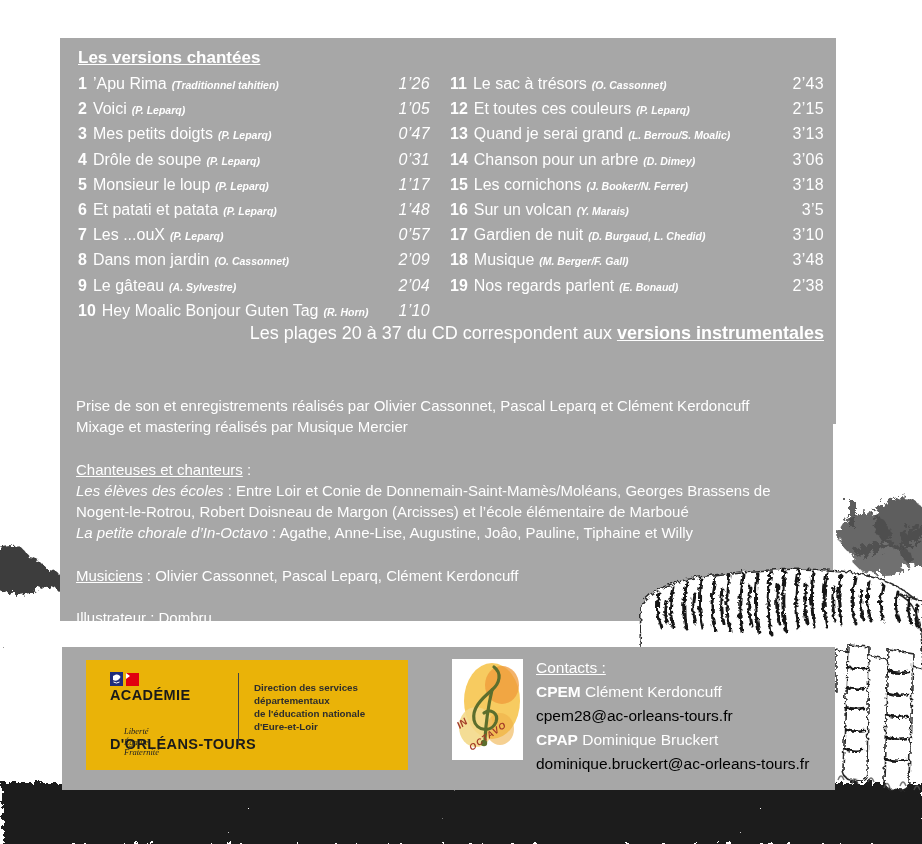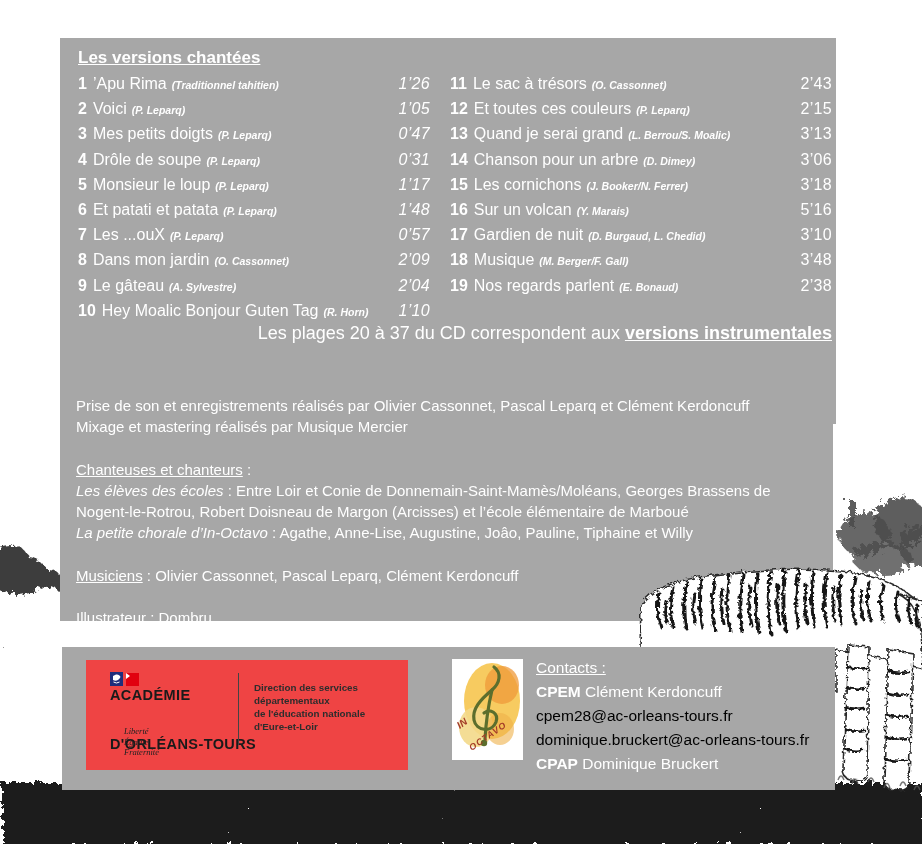--- a/index.html
+++ b/index.html
@@ -5,21 +5,21 @@
   html,body{margin:0;padding:0;}
   body{
     width:922px;height:844px;position:relative;overflow:hidden;
     background:#ffffff;
     font-family:"Liberation Sans", sans-serif;
     -webkit-font-smoothing:antialiased;
   }
   .panel{position:absolute;background:var(--panel,#a7a7a7);color:#fff;box-sizing:border-box;}
 
   
-  #box1{left:60px;top:38px;width:776px;height:386px;z-index:1;padding:8px 4px 0 18px;}
+  #box1{left:60px;top:38px;width:776px;height:386px;z-index:1;padding:8px 12px 0 18px;}
   .list-title{font-size:17px;font-weight:bold;text-decoration:underline;margin:2px 0 3px 0;}
   .tracks-wrap{display:flex;}
   .trk-col{display:flex;flex-direction:column;}
   .col-left{width:352px;}
   .col-right{margin-left:20px;flex:1;}
   .trk{display:flex;align-items:baseline;line-height:25.2px;height:25.2px;font-size:16px;white-space:nowrap;}
   .trk .num{font-weight:bold;margin-right:6px;}
   .trk .comp{font-size:10.5px;font-style:italic;font-weight:600;margin-left:5px;}
   .trk .time{margin-left:auto;font-size:16px;letter-spacing:.3px;}
   .col-left .time{font-style:italic;}
@@ -28,21 +28,21 @@
 
   
   #box2{left:60px;top:388px;width:773px;height:233px;z-index:1;padding:7px 16px;font-size:15px;}
   .credit-line{line-height:21.2px;min-height:21.2px;}
   .gap-line{height:21.2px;}
   .u{text-decoration:underline;}
   .it{font-style:italic;}
 
   
   #footer{left:62px;top:647px;width:773px;height:143px;z-index:3;}
-  #logo-box{position:absolute;left:24px;top:13px;width:322px;height:110px;background:#ef4444;color:#1a1a1a;}
+  #logo-box{position:absolute;left:24px;top:13px;width:322px;height:110px;background:#eab308;color:#1a1a1a;}
   #flag{position:absolute;left:24px;top:12px;}
   #acad-1{position:absolute;left:24px;top:28px;font-size:14.5px;font-weight:bold;letter-spacing:.4px;line-height:15px;}
   #acad-2{position:absolute;left:24px;top:43px;font-size:14.5px;font-weight:bold;letter-spacing:.4px;line-height:16px;margin-top:33px;}
   #motto{position:absolute;left:27px;top:66px;font-family:"Liberation Serif",serif;font-style:italic;font-size:8.5px;line-height:10.5px;color:#222;margin-left:11px;}
   #logo-divider{position:absolute;left:152px;top:13px;width:1px;height:72px;background:#444;}
   #dept{position:absolute;left:168px;top:21px;font-size:9.8px;font-weight:600;color:#2d2d2d;line-height:13px;}
   #octavo-box{position:absolute;left:390px;top:12px;width:71px;height:101px;background:#fff;}
   #contacts{position:absolute;left:474px;top:9px;font-size:15.5px;line-height:24px;color:#fff;}
   #contacts .b{font-weight:bold;}
   #contacts a{color:#000000;text-decoration:none;}
@@ -281,21 +281,21 @@
           <span class="num">15</span>
           <span class="ttl">Les cornichons</span>
           <span class="comp">(J. Booker/N. Ferrer)</span>
           <span class="time">3’18</span>
         </div>
 
         <div class="trk">
           <span class="num">16</span>
           <span class="ttl">Sur un volcan</span>
           <span class="comp">(Y. Marais)</span>
-          <span class="time">5’16</span>
+          <span class="time">3’5</span>
         </div>
 
         <div class="trk">
           <span class="num">17</span>
           <span class="ttl">Gardien de nuit</span>
           <span class="comp">(D. Burgaud, L. Chedid)</span>
           <span class="time">3’10</span>
         </div>
 
         <div class="trk">
@@ -370,16 +370,16 @@
       <circle cx="32" cy="84" r="3.2" fill="#5c6e2d"></circle>
       <text x="6" y="68" font-size="10" font-style="italic" font-weight="bold" fill="#a33c28" transform="rotate(-35 10 66)">IN</text>
       <text x="18" y="90" font-size="9" font-style="italic" font-weight="bold" fill="#a33c28" letter-spacing="1" transform="rotate(-35 22 88)">OCTAVO</text>
     </svg>
   </div>
 
   <div id="contacts">
     <div><span class="u">Contacts :</span></div>
     <div><span class="b">CPEM</span><span> Clément Kerdoncuff</span></div>
     <div><a href="#">cpem28@ac-orleans-tours.fr</a></div>
+    <div><span class="b">CPAP</span><span> Dominique Bruckert</span></div>
     <div><a href="#">dominique.bruckert@ac-orleans-tours.fr</a></div>
-    <div><span class="b">CPAP</span><span> Dominique Bruckert</span></div>
   </div>
 </div>
 
 </body></html>

